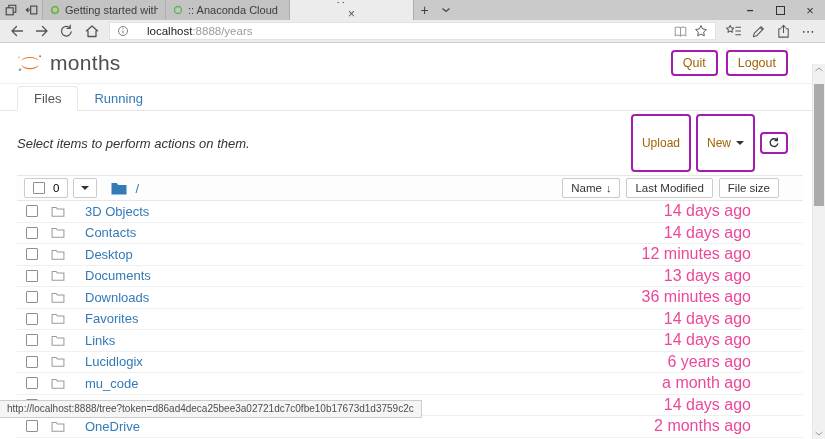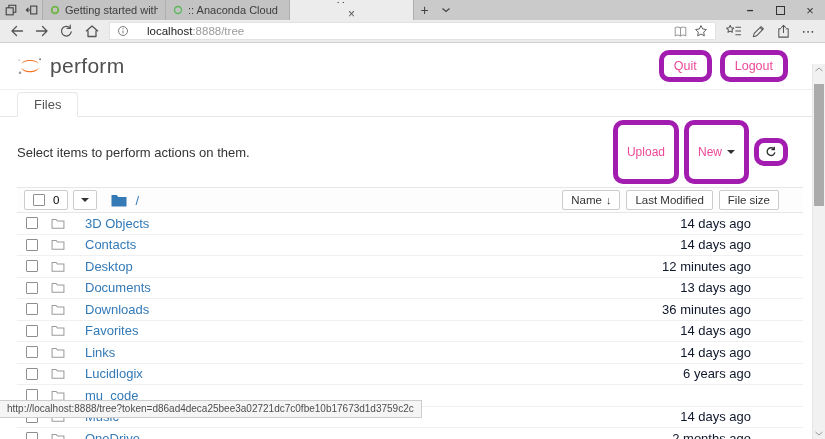--- a/index.html
+++ b/index.html
@@ -35,32 +35,32 @@
   .url-spacer { flex:1; }
   .field-icon { display:flex; align-items:center; }
   .more-dots { font-size:13px; color:#444; letter-spacing:1px; }
   
   .page { position:absolute; top:42px; left:0; right:0; bottom:0; background:#fff; border-top:1px solid #cfcfcf; }
   .jp-header { display:flex; justify-content:space-between; align-items:center;
                padding:7px 37px 7px 17px; border-bottom:1px solid #efefef; }
   .jp-logo { display:flex; align-items:center; gap:7px; }
   .jp-logo-text { font-size:21px; color:#4e4e4e; letter-spacing:.3px; }
   .jp-btns { display:flex; gap:8px; }
-  .jp-btn { background:#fff; border:5px solid #a21caf; border-radius:10px; font-size:12.5px; color:#ec4899;
+  .jp-btn { background:#fff; border:2px solid #a21caf; border-radius:4px; font-size:12.5px; color:#a16207;
             padding:4px 10px; font-family:inherit; cursor:pointer; }
   .jp-btn.sm { font-size:12px; padding:20px 9px; display:flex; align-items:center; gap:5px; }
   .jp-btn.icon { padding:3px 6px; }
   .jp-tabs { display:flex; align-items:flex-end; padding:0 17px 0 17px; border-bottom:1px solid #e7e7e7;
              margin-top:3px; height:24px; }
   .jtab { font-size:13px; padding:4px 16px; line-height:15px; }
   .jtab.active { background:#fff; border:1px solid #e7e7e7; border-bottom:1px solid #fff;
                  border-radius:4px 4px 0 0; color:#555; margin-bottom:-1px; }
   .jtab.link { color:var(--link,#337ab7); cursor:pointer; }
   .jp-toolbar { display:flex; justify-content:space-between; align-items:center; padding:3px 37px 3px 17px; }
-  .hint { font-size:13px; color:#333; }
+  .hint { font-size:13px; color:#333;font-style:italic; }
   .toolbar-btns { display:flex; gap:5px; align-items:center; }
   .caret { display:inline-block; width:0; height:0; border-top:4px solid #333;
            border-left:4px solid transparent; border-right:4px solid transparent; }
   
   .list-header { display:flex; align-items:center; margin:0 22px 0 17px; padding:2px 0 2px 7px;
                  border-top:1px solid #e7e7e7; border-bottom:1px solid #e7e7e7; background:#fdfdfd; }
   .select-btn { display:flex; align-items:center; gap:8px; padding:2px 8px; font-size:11.5px;
                 border:1px solid #ccc; border-radius:2px; background:#fff; height:20px; }
   .caret-btn { margin-left:5px; padding:2px 7px; border:1px solid #ccc; border-radius:2px; background:#fff;
                height:20px; display:flex; align-items:center; }
@@ -69,21 +69,21 @@
   .crumb-root { margin-left:8px; color:var(--link,#337ab7); font-size:13px; text-decoration:none; }
   .sort-btns { margin-left:auto; margin-right:24px; display:flex; gap:6px; }
   .sort-btn { font-size:11.5px; padding:2px 8px; border:1px solid #ccc; border-radius:2px; background:#fff;
               color:#333; display:flex; gap:4px; align-items:center; height:20px; }
   .sort-arrow { font-weight:bold; font-size:11px; }
   
   .file-list { margin:0 22px 0 17px; }
   .file-row { display:flex; align-items:center; height:21.5px; border-bottom:1px solid #f0f0f0; padding-left:9px; }
   .file-row .folder-i { margin-left:13px; display:flex; align-items:center; }
   .fname { margin-left:20px; font-size:13px; color:var(--link,#337ab7); text-decoration:none; }
-  .fmod { margin-left:auto; width:150px; text-align:right; color:#0f172a; font-size:13px; white-space:nowrap; }
+  .fmod { margin-left:auto; width:150px; text-align:right; color:#ec4899; font-size:16px; white-space:nowrap; }
   .fsize { width:52px; }
   
   .scrollbar { position:absolute; top:64px; right:0; bottom:0; width:13px; background:#f1f1f1;
                border-left:1px solid #e6e6e6; z-index:5; }
   .sb-arrow { position:absolute; left:0; width:12px; display:flex; justify-content:center; color:#999; }
   .sb-up { top:3px; } .sb-down { bottom:3px; }
   .sb-thumb { position:absolute; top:20px; left:1px; width:10px; height:122px; background:#ababab; }
   
   .status-bar { position:absolute; left:0; bottom:21px; background:#f5f5f5; border:1px solid #cdcdcd;
                 border-left:none; padding:2px 7px 3px; font-size:10px; color:#4e4e4e; z-index:10; white-space:nowrap; }
@@ -172,21 +172,21 @@
 
     <div class="url-field">
       <span class="field-icon">
         <svg width="12" height="12" viewBox="0 0 16 16" fill="none" stroke="#777" stroke-width="1.3">
             <circle cx="8" cy="8" r="6"></circle>
             <path d="M8 7.3 V11.3"></path>
             <circle cx="8" cy="4.9" r="0.8" fill="#777" stroke="none"></circle>
           </svg>
       </span>
       <span>
-        <span class="url-host">localhost</span><span class="url-rest">:8888/tree</span>
+        <span class="url-host">localhost</span><span class="url-rest">:8888/years</span>
       </span>
       <span class="url-spacer"></span>
       <span class="field-icon">
         <svg width="15" height="13" viewBox="0 0 16 14" fill="none" stroke="#9a9a9a" stroke-width="1.1">
             <path d="M8 3.2 C6.4 2 3.8 2 2.3 2.8 V11.6 C3.8 10.8 6.4 10.8 8 12 C9.6 10.8 12.2 10.8 13.7 11.6 V2.8 C12.2 2 9.6 2 8 3.2 V12"></path>
           </svg>
       </span>
       <span class="field-icon">
         <svg width="14" height="14" viewBox="0 0 16 16" fill="none" stroke="#555" stroke-width="1.1" stroke-linejoin="round">
             <path d="M8 1.8 l1.9 3.9 4.2.6 -3 3 .7 4.2 -3.8-2 -3.8 2 .7-4.2 -3-3 4.2-.6z"></path>
@@ -218,30 +218,31 @@
 
     <div class="jp-header">
       <div class="jp-logo">
         <svg width="26" height="22" viewBox="0 0 28 24">
           <path d="M4.5 9.8 C7 5.4 21 5.4 23.5 9.8 C22 4 6 4 4.5 9.8 Z" fill="#F37726"></path>
           <path d="M4.5 13.6 C7 18.6 21 18.6 23.5 13.6 C22 20.6 6 20.6 4.5 13.6 Z" fill="#F37726"></path>
           <circle cx="3.1" cy="19.4" r="1.4" fill="#989798"></circle>
           <circle cx="25" cy="4.6" r="1.0" fill="#6f7070"></circle>
           <circle cx="2" cy="5.6" r="0.8" fill="#9e9e9e"></circle>
         </svg>
-        <span class="jp-logo-text">perform</span>
+        <span class="jp-logo-text">months</span>
       </div>
       <div class="jp-btns">
         <button class="jp-btn">Quit</button>
         <button class="jp-btn">Logout</button>
       </div>
     </div>
 
     <div class="jp-tabs">
       <span class="jtab active">Files</span>
+      <span class="jtab link">Running</span>
     </div>
 
     <div class="jp-toolbar">
       <span class="hint">Select items to perform actions on them.</span>
       <div class="toolbar-btns">
         <button class="jp-btn sm">Upload</button>
         <button class="jp-btn sm">
           <span>New</span>
           <span class="caret"></span>
         </button>
@@ -368,20 +369,21 @@
     <span class="fsize"></span>
   </div>
         <div class="file-row">
     <span class="checkbox"></span>
     <span class="folder-i">
       <svg width="14" height="11" viewBox="0 0 16 13" fill="none" stroke="#9a9a9a" stroke-width="1.2">
               <path d="M1 12 V1.8 h4.8 l1.5 1.8 H15 V12 z"></path>
             </svg>
     </span>
     <a class="fname" href="#">mu_code</a>
+    <span class="fmod">a month ago</span>
     <span class="fsize"></span>
   </div>
         <div class="file-row">
     <span class="checkbox"></span>
     <span class="folder-i">
       <svg width="14" height="11" viewBox="0 0 16 13" fill="none" stroke="#9a9a9a" stroke-width="1.2">
               <path d="M1 12 V1.8 h4.8 l1.5 1.8 H15 V12 z"></path>
             </svg>
     </span>
     <a class="fname" href="#">Music</a>

